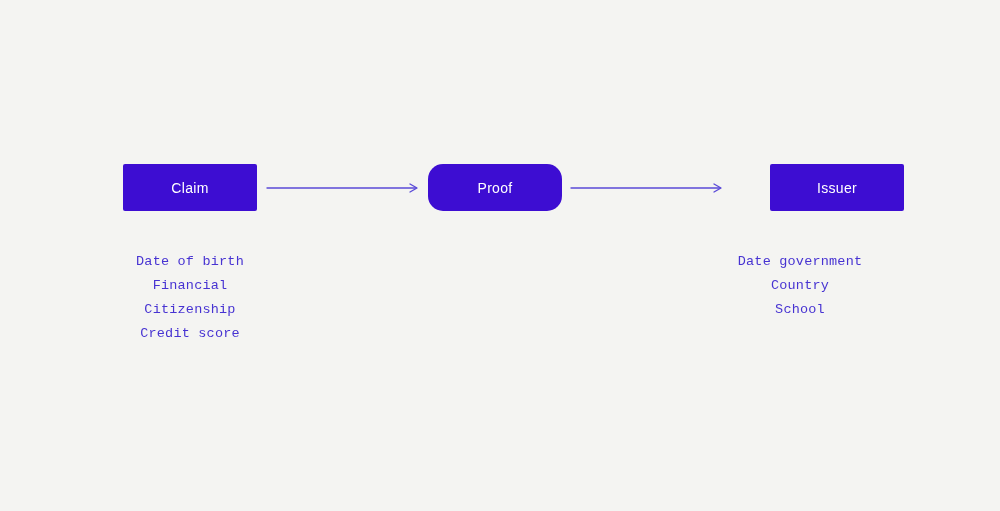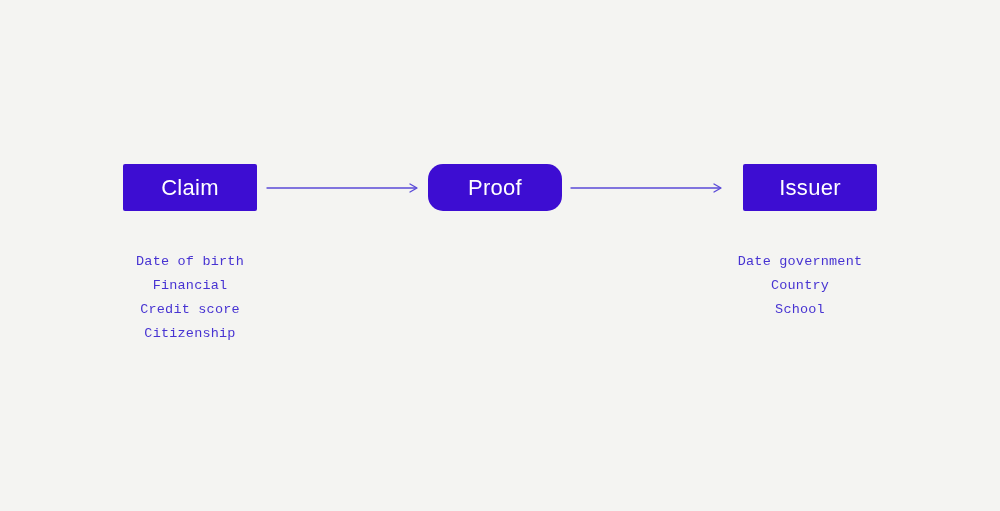--- a/index.html
+++ b/index.html
@@ -25,27 +25,27 @@
     top: 164px;
     width: 134px; height: 47px;
     background: var(--box);
     border-radius: 2px;
     display: flex;
     align-items: center;
     justify-content: center;
   }
   .node-box .node-label {
     color: var(--box-label);
-    font-size: 22px;
+    font-size: 14px;
     font-weight: 500;
     letter-spacing: 0.3px;
   }
   .box-claim  { left: 123px; }
   .box-proof  { left: 428px; border-radius: 15px; }
-  .box-issuer { left: 743px; }
+  .box-issuer { left: 770px; }
 
   .arrow {
     position: absolute;
     top: 181px;
     width: 158px; height: 14px;
   }
   .arrow-1 { left: 264px; }
   .arrow-2 { left: 568px; }
   .arrow svg { display: block; width: 100%; height: 100%; }
   .arrow line, .arrow polyline {
@@ -103,22 +103,22 @@
   <div class="arrow arrow-2">
     <svg viewBox="0 0 158 14" aria-hidden="true">
       <line x1="3" y1="7" x2="152" y2="7"></line>
       <polyline points="146,3 153,7 146,11"></polyline>
     </svg>
   </div>
 
   <div class="item-list list-claim">
     <span class="list-item">Date of birth</span>
     <span class="list-item">Financial</span>
+    <span class="list-item">Citizenship</span>
     <span class="list-item">Credit score</span>
-    <span class="list-item">Citizenship</span>
   </div>
 
 
   <div class="item-list list-issuer">
     <span class="list-item">Date government</span>
     <span class="list-item">Country</span>
     <span class="list-item">School</span>
   </div>
 
 </div>

